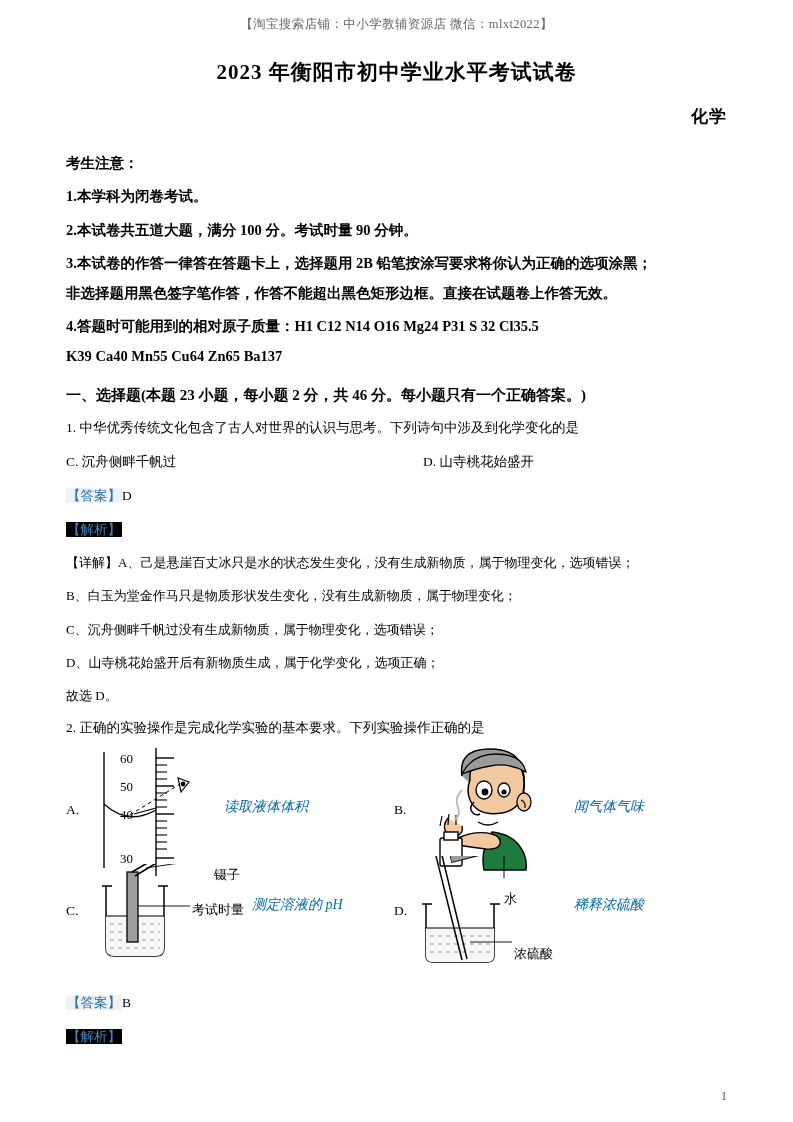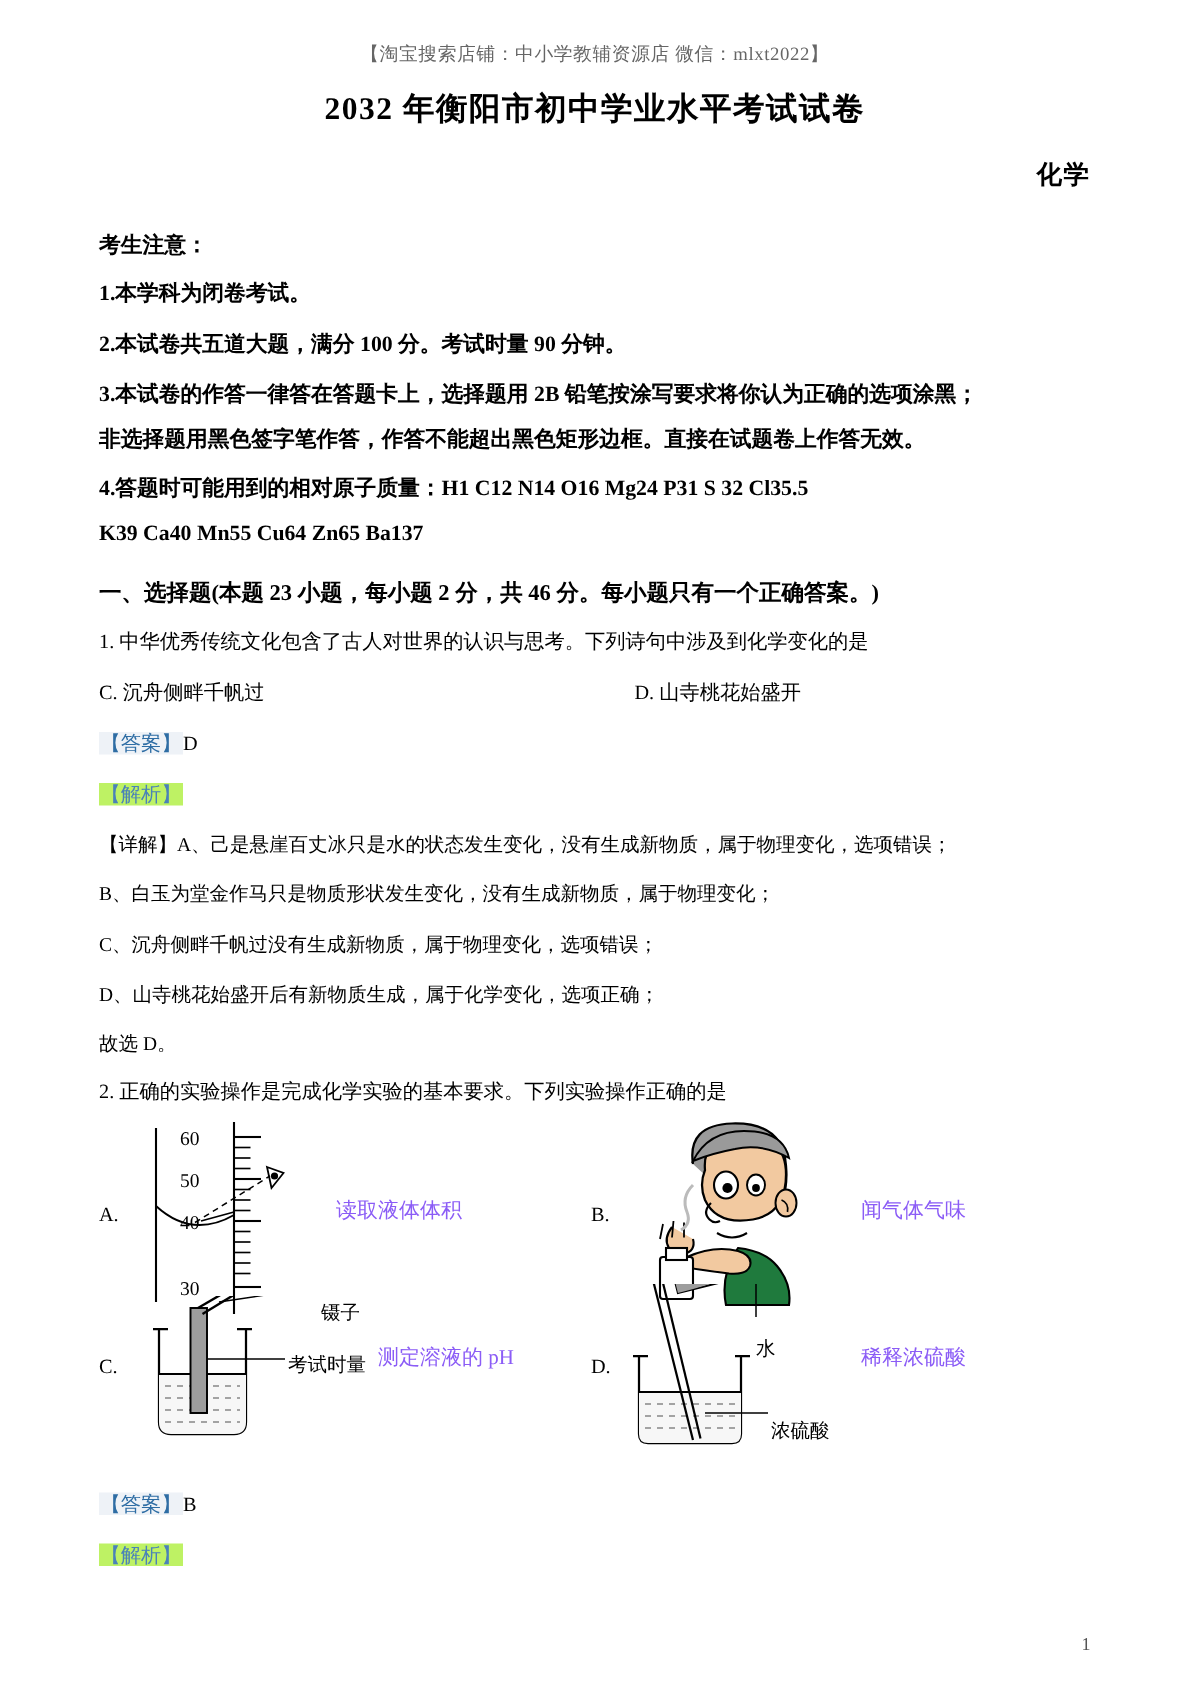--- a/index.html
+++ b/index.html
@@ -25,21 +25,20 @@
   .watermark {
     position: absolute;
     top: 16px;
     left: 0;
     width: 793px;
     text-align: center;
     font-size: 12.5px;
     color: #666666;
     letter-spacing: 0.4px;
     font-family: "Liberation Serif", "DejaVu Serif", serif;
-    margin-top: 12px;
   }
   .doc-title {
     margin: 0;
     padding-top: 58px;
     text-align: center;
     font-size: 21px;
     font-weight: bold;
     letter-spacing: 1px;
   }
   .doc-subtitle {
@@ -98,21 +97,21 @@
     font-size: 13.5px;
     font-family: Liberation Serif, serif;
   }
   .tag {
     color: #2e6da4;
     background: #eef2f7;
     padding: 0 1px;
   }
   .tag-faded {
     color: #4a82b8;
-    background: #bef264;
+    background: #000000;
     padding: 0 1px;
   }
   .expl-line {
     margin: 0;
     padding-top: 15px;
     font-size: 13px;
     line-height: 1.4;
   }
   .figure-block {
     position: relative;
@@ -122,38 +121,39 @@
   .fig {
     position: absolute;
   }
   .fig-label {
     position: absolute;
     font-size: 13.5px;
   }
   .fig-caption {
     position: absolute;
     font-size: 14px;
-    color: #8b5cf6;
+    color: #0369a1;
+    font-style: italic;
   }
   .page-num {
     position: absolute;
     right: 66px;
     bottom: 18px;
     font-size: 12px;
     color: #555;
   }
 </style>
 </head>
 <body>
 
 <div class="page">
 
   <div class="watermark">【淘宝搜索店铺：中小学教辅资源店  微信：mlxt2022】</div>
 
-  <h1 class="doc-title">2032 年衡阳市初中学业水平考试试卷</h1>
+  <h1 class="doc-title">2023 年衡阳市初中学业水平考试试卷</h1>
   <h2 class="doc-subtitle">化学</h2>
 
   <p class="notice-head">考生注意：</p>
   <p class="notice-line">1.本学科为闭卷考试。</p>
   <p class="notice-line">2.本试卷共五道大题，满分 100 分。考试时量 90 分钟。</p>
   <p class="notice-line">3.本试卷的作答一律答在答题卡上，选择题用 2B 铅笔按涂写要求将你认为正确的选项涂黑；</p>
   <p class="notice-line cont">非选择题用黑色签字笔作答，作答不能超出黑色矩形边框。直接在试题卷上作答无效。</p>
   <p class="notice-line">4.答题时可能用到的相对原子质量：H1    C12    N14    O16    Mg24    P31    S    32    Cl35.5</p>
   <p class="notice-line cont">K39    Ca40    Mn55    Cu64    Zn65    Ba137</p>
 

